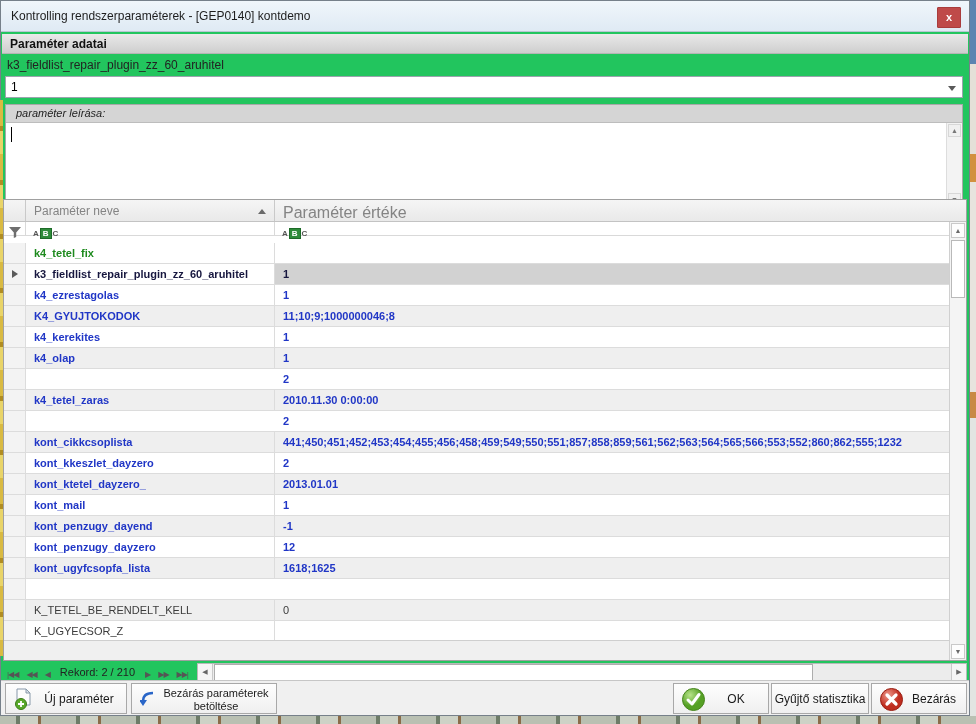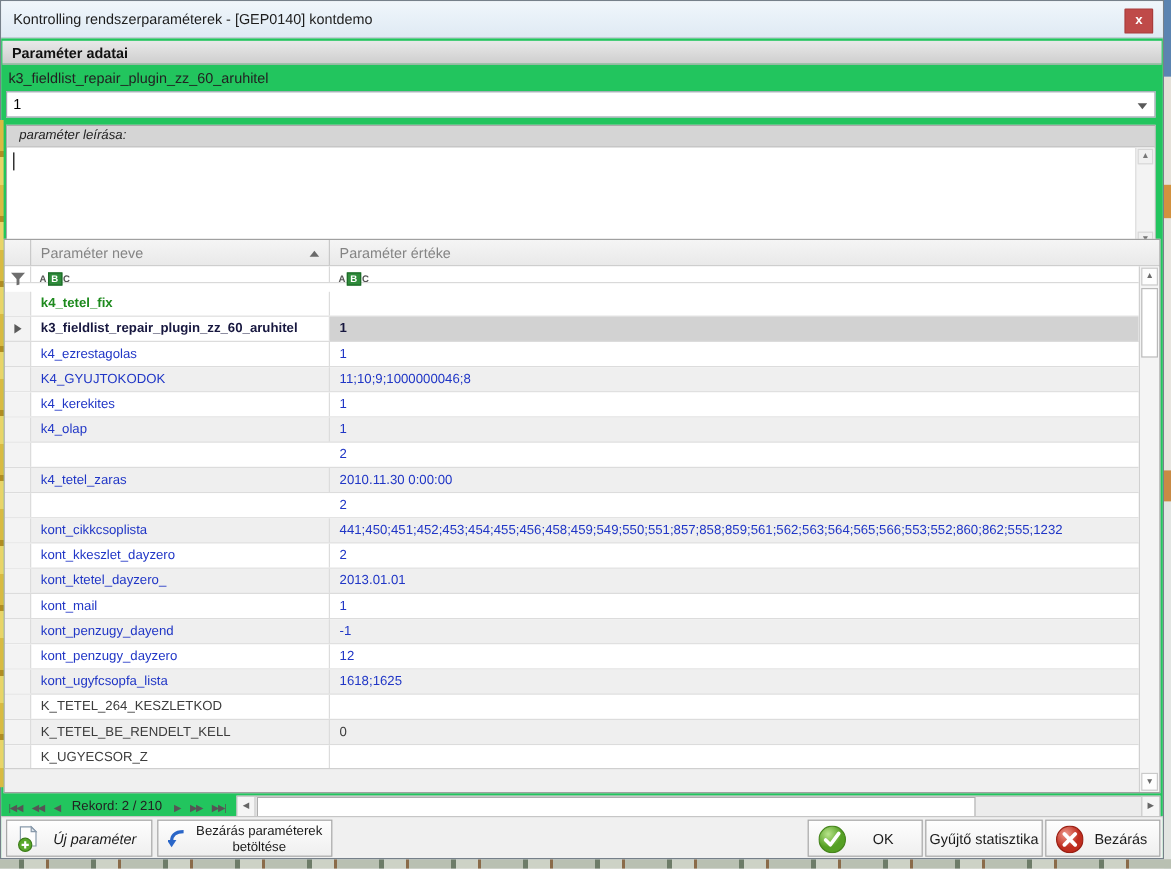--- a/index.html
+++ b/index.html
@@ -48,21 +48,21 @@
   .desc-sb .up,.desc-sb .dn { position:absolute; left:1px; width:13px; height:13px; background:#f0f0f0;
     border:1px solid #d7d7d7; color:#777; font-size:7px; text-align:center; line-height:12px; }
   .desc-sb .up{ top:1px; } .desc-sb .dn{ bottom:1px; }
 
   
   .grid { position:absolute; left:2px; right:2px; top:167px; height:462px; background:#fff; border:1px solid #a0a0a0; }
   .ghead { position:absolute; left:0; right:0; top:0; height:22px; background:linear-gradient(#f5f5f5,#e9e9e9); border-bottom:1px solid #c3c3c3; }
   .ghead .hind { position:absolute; left:0; top:0; bottom:0; width:22px; border-right:1px solid #c9c9c9; }
   .ghead .hname { position:absolute; left:22px; top:0; bottom:0; width:249px; border-right:1px solid #c9c9c9;
     font-size:12px; color:#848484; padding:4px 0 0 8px; }
-  .ghead .hval { position:absolute; left:271px; top:0; bottom:0; right:0; font-size:12px; color:#848484; padding:4px 0 0 8px; }
+  .ghead .hval { position:absolute; left:271px; top:0; bottom:0; right:0; font-size:16px; color:#848484; padding:4px 0 0 8px; }
   .sort-asc { position:absolute; right:8px; top:9px; width:0; height:0;
     border-left:4px solid transparent; border-right:4px solid transparent; border-bottom:5px solid #6a6a6a; }
 
   .gfilter { position:absolute; left:0; right:17px; top:22px; height:14px; background:#fff; border-bottom:1px solid #d9d9d9;text-decoration:underline; }
   .gfilter .find { position:absolute; left:0; top:0; bottom:0; width:22px; border-right:1px solid #d9d9d9; }
   .gfilter .fname { position:absolute; left:22px; top:0; bottom:0; width:249px; border-right:1px solid #d9d9d9; }
   .gfilter .fval { position:absolute; left:271px; top:0; bottom:0; right:0; }
   .abc { display:inline-block; margin:4px 0 0 7px; font-size:8px; color:#555; font-weight:bold; }
   .abc .bg { display:inline-block; background:#2e8b3a; color:#fff; padding:0 2px; margin:0 1px; border:1px solid #1d6b28; }
   .funnel { display:block; margin:5px auto 0 auto; }
@@ -70,21 +70,21 @@
   .grows { position:absolute; left:0; right:17px; top:43px; height:397px; overflow:hidden; }
   .grow { position:relative; height:21px; border-bottom:1px solid #dcdcdc; background:#fff; }
   .grow.alt { background:#efefef; }
   .grow.sel { background:#d2d2d2; }
   .grow .ind { position:absolute; left:0; top:0; bottom:0; width:22px; border-right:1px solid #dcdcdc; background:#f3f3f3; }
   .grow.sel .ind::after { content:""; position:absolute; left:8px; top:6px; width:0; height:0;
     border-top:4px solid transparent; border-bottom:4px solid transparent; border-left:6px solid #5a5a5a; }
   .grow .cname { position:absolute; left:22px; top:0; bottom:0; width:249px; border-right:1px solid #dcdcdc;
     font-size:11px; padding:4px 2px 0 8px; white-space:nowrap; overflow:hidden; }
   .grow .cval { position:absolute; left:271px; top:0; bottom:0; right:0; font-size:11px; padding:4px 2px 0 8px; white-space:nowrap; overflow:hidden; }
-  .grow.blue .cname, .grow.blue .cval { color:#2036c6; font-weight:normal; }
+  .grow.blue .cname, .grow.blue .cval { color:#2036c6; font-weight:bold; }
   .grow.green .cname { color:#1d8a1d; font-weight:bold; }
   .grow.sel .cname { background:#fff; color:#17173f; font-weight:bold; }
   .grow.sel .cval { color:#17173f; font-weight:bold; }
   .grow.plain .cname, .grow.plain .cval { color:#3c3c3c; font-weight:normal; }
   .gfill { position:absolute; left:0; right:17px; top:440px; bottom:0; background:#f0f0f0; border-top:1px solid #cfcfcf; }
 
   .vsb { position:absolute; right:0; top:22px; bottom:0; width:17px; background:#f4f4f4; border-left:1px solid #d0d0d0; }
   .vsb .up,.vsb .dn { position:absolute; left:1px; width:14px; height:15px; background:#fdfdfd; border:1px solid #c9c9c9;
     color:#6a6a6a; font-size:7px; text-align:center; line-height:14px; }
   .vsb .up{ top:1px; } .vsb .dn{ bottom:1px; }
@@ -98,21 +98,21 @@
   .hsb .la,.hsb .ra { position:absolute; top:0; width:15px; height:17px; background:#f5f5f5; color:#666;
     font-size:7px; text-align:center; line-height:16px; }
   .hsb .la{ left:0; border-right:1px solid #c9c9c9; } .hsb .ra{ right:0; border-left:1px solid #c9c9c9; }
   .hsb .thumb { position:absolute; left:16px; top:0; width:78%; height:17px; background:#fff; border:1px solid #adadad; }
 
   
   .footer { position:absolute; left:0; right:0; bottom:0; height:35px; background:#f0f0f0; border-top:1px solid #c6c6c6; }
   .btn { position:absolute; top:2px; height:31px; background:linear-gradient(#fefefe,#efefef);
     border:1px solid #a8a8a8; font-size:12px; color:#1a1a1a; text-align:center; cursor:pointer; }
   .btn .ic { position:absolute; left:8px; top:4px; }
-  .btn-new { left:4px; width:122px; padding-top:8px; padding-left:26px;font-style:italic; }
+  .btn-new { left:4px; width:122px; padding-top:8px; padding-left:26px; }
   .btn-load { left:130px; width:146px; font-size:11px; padding-top:3px; padding-left:24px; line-height:13px; }
   .btn-ok { left:672px; width:96px; padding-top:8px; padding-left:30px; }
   .btn-stat { left:770px; width:98px; padding-top:8px; }
   .btn-close { left:870px; width:96px; padding-top:8px; padding-left:30px; }
 </style>
 </head>
 <body>
 
 <div class="bg-right">
   <div class="b1"></div>
@@ -252,21 +252,20 @@
             <div class="cname">kont_penzugy_dayzero</div>
             <div class="cval">12</div>
           </div>
           <div class="grow blue alt">
             <div class="ind"></div>
             <div class="cname">kont_ugyfcsopfa_lista</div>
             <div class="cval">1618;1625</div>
           </div>
           <div class="grow plain">
             <div class="ind"></div>
-            <div class="cname">K_TETEL_264_KESZLETKOD</div>
             <div class="cval"></div>
           </div>
           <div class="grow plain alt">
             <div class="ind"></div>
             <div class="cname">K_TETEL_BE_RENDELT_KELL</div>
             <div class="cval">0</div>
           </div>
           <div class="grow plain">
             <div class="ind"></div>
             <div class="cname">K_UGYECSOR_Z</div>

